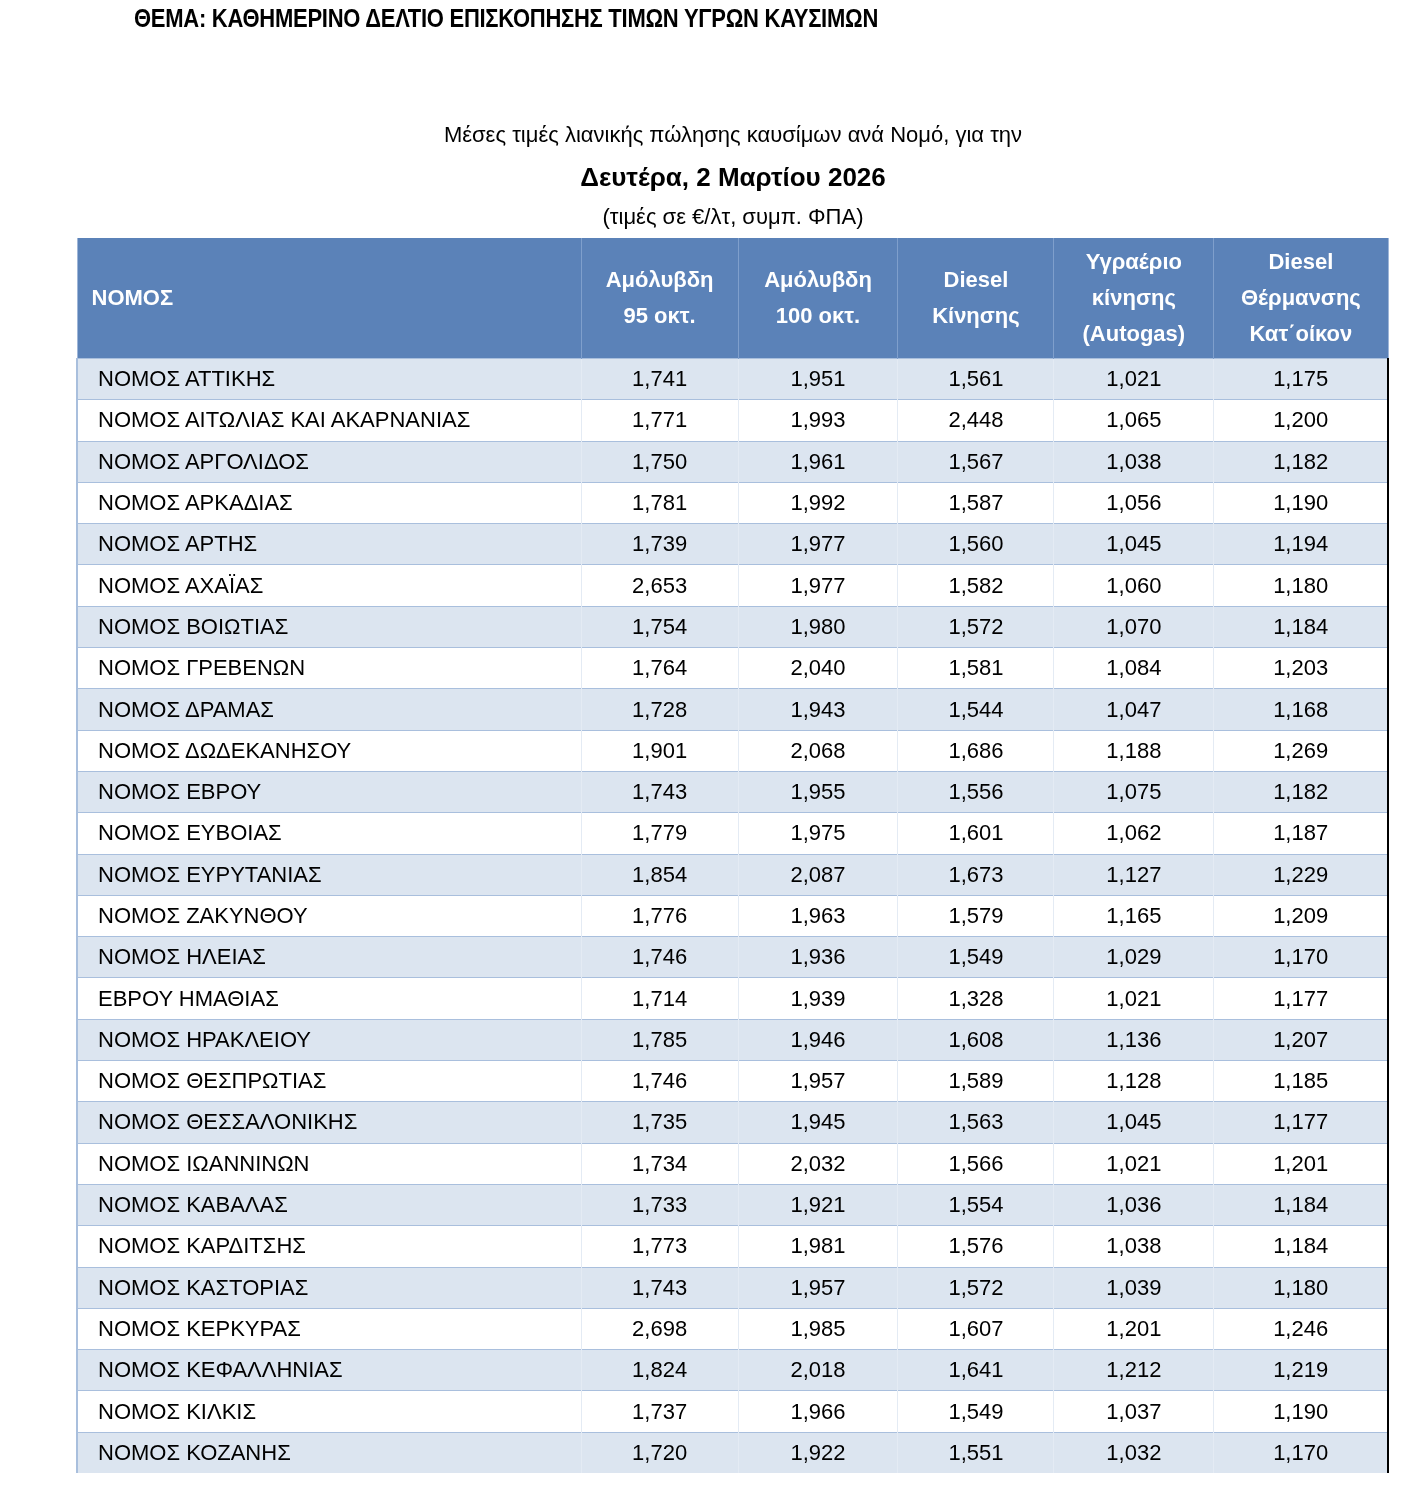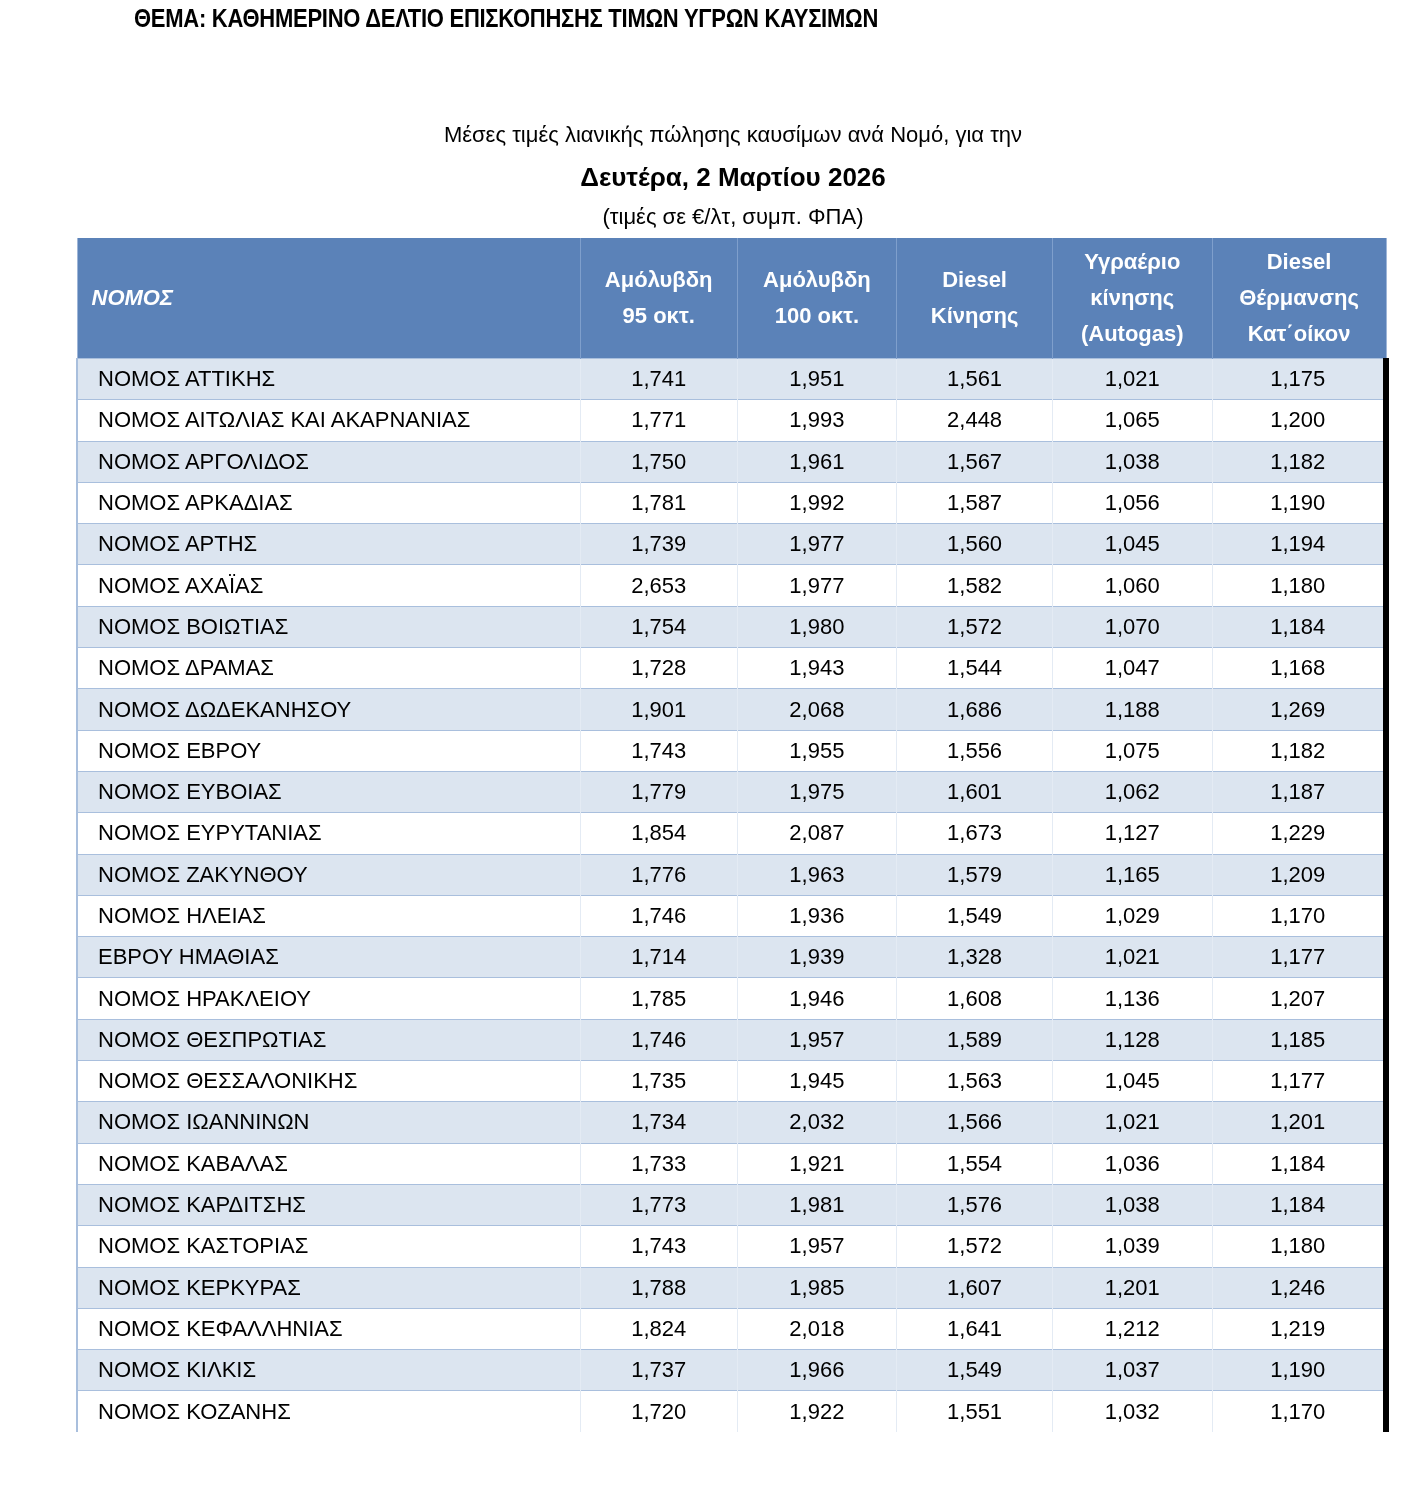--- a/index.html
+++ b/index.html
@@ -18,28 +18,28 @@
   .sub3 { top: 204px; font-size: 22px; }
   table.prices {
     position: absolute; left: 76px; top: 238px; width: 1313px;
     border-collapse: collapse; table-layout: fixed;
   }
   table.prices th {
     background: #5b82b8; color: #fff; font-weight: bold; font-size: 22px;
     height: 120px; line-height: 36px; padding: 0 4px;
     border-left: 1px solid #7f9fcc; text-align: center;
   }
-  table.prices th:first-child { text-align: left; padding-left: 14px; border-left: 1px solid #9fb6d8; font-style: italic; }
+  table.prices th:first-child { text-align: left; padding-left: 14px; border-left: 1px solid #9fb6d8; }
   table.prices th:last-child { border-right: 1px solid #9fb6d8; }
   table.prices td {
     height: 40.3px; font-size: 22px; text-align: center; padding: 0;
     border-top: 1.5px solid #a9bfdd; border-left: 1px solid #e4ebf4;
   }
   table.prices td:first-child { text-align: left; padding-left: 20px; border-left: 2px solid #a9bfdd; }
-  table.prices td:last-child { border-right: 6px solid #000000; }
+  table.prices td:last-child { border-right: 2px solid #000000; }
   table.prices tbody tr:nth-child(odd) td { background: #dce5f0; }
   table.prices tbody tr:nth-child(even) td { background: #ffffff; }
   .c-name { width: 498px; }
   .c-num { width: 155px; }
   .c-num2 { width: 158px; }
   .c-num3 { width: 154px; }
   .c-num4 { width: 158px; }
   .c-num5 { width: 172px; }
 </style>
 </head>
@@ -120,20 +120,28 @@
       </tr>
       <tr>
         <td>ΝΟΜΟΣ ΒΟΙΩΤΙΑΣ</td>
         <td>1,754</td>
         <td>1,980</td>
         <td>1,572</td>
         <td>1,070</td>
         <td>1,184</td>
       </tr>
       <tr>
+        <td>ΝΟΜΟΣ ΓΡΕΒΕΝΩΝ</td>
+        <td>1,764</td>
+        <td>2,040</td>
+        <td>1,581</td>
+        <td>1,084</td>
+        <td>1,203</td>
+      </tr>
+      <tr>
         <td>ΝΟΜΟΣ ΔΡΑΜΑΣ</td>
         <td>1,728</td>
         <td>1,943</td>
         <td>1,544</td>
         <td>1,047</td>
         <td>1,168</td>
       </tr>
       <tr>
         <td>ΝΟΜΟΣ ΔΩΔΕΚΑΝΗΣΟΥ</td>
         <td>1,901</td>
@@ -241,21 +249,21 @@
       <tr>
         <td>ΝΟΜΟΣ ΚΑΣΤΟΡΙΑΣ</td>
         <td>1,743</td>
         <td>1,957</td>
         <td>1,572</td>
         <td>1,039</td>
         <td>1,180</td>
       </tr>
       <tr>
         <td>ΝΟΜΟΣ ΚΕΡΚΥΡΑΣ</td>
-        <td>1,788</td>
+        <td>2,698</td>
         <td>1,985</td>
         <td>1,607</td>
         <td>1,201</td>
         <td>1,246</td>
       </tr>
       <tr>
         <td>ΝΟΜΟΣ ΚΕΦΑΛΛΗΝΙΑΣ</td>
         <td>1,824</td>
         <td>2,018</td>
         <td>1,641</td>

